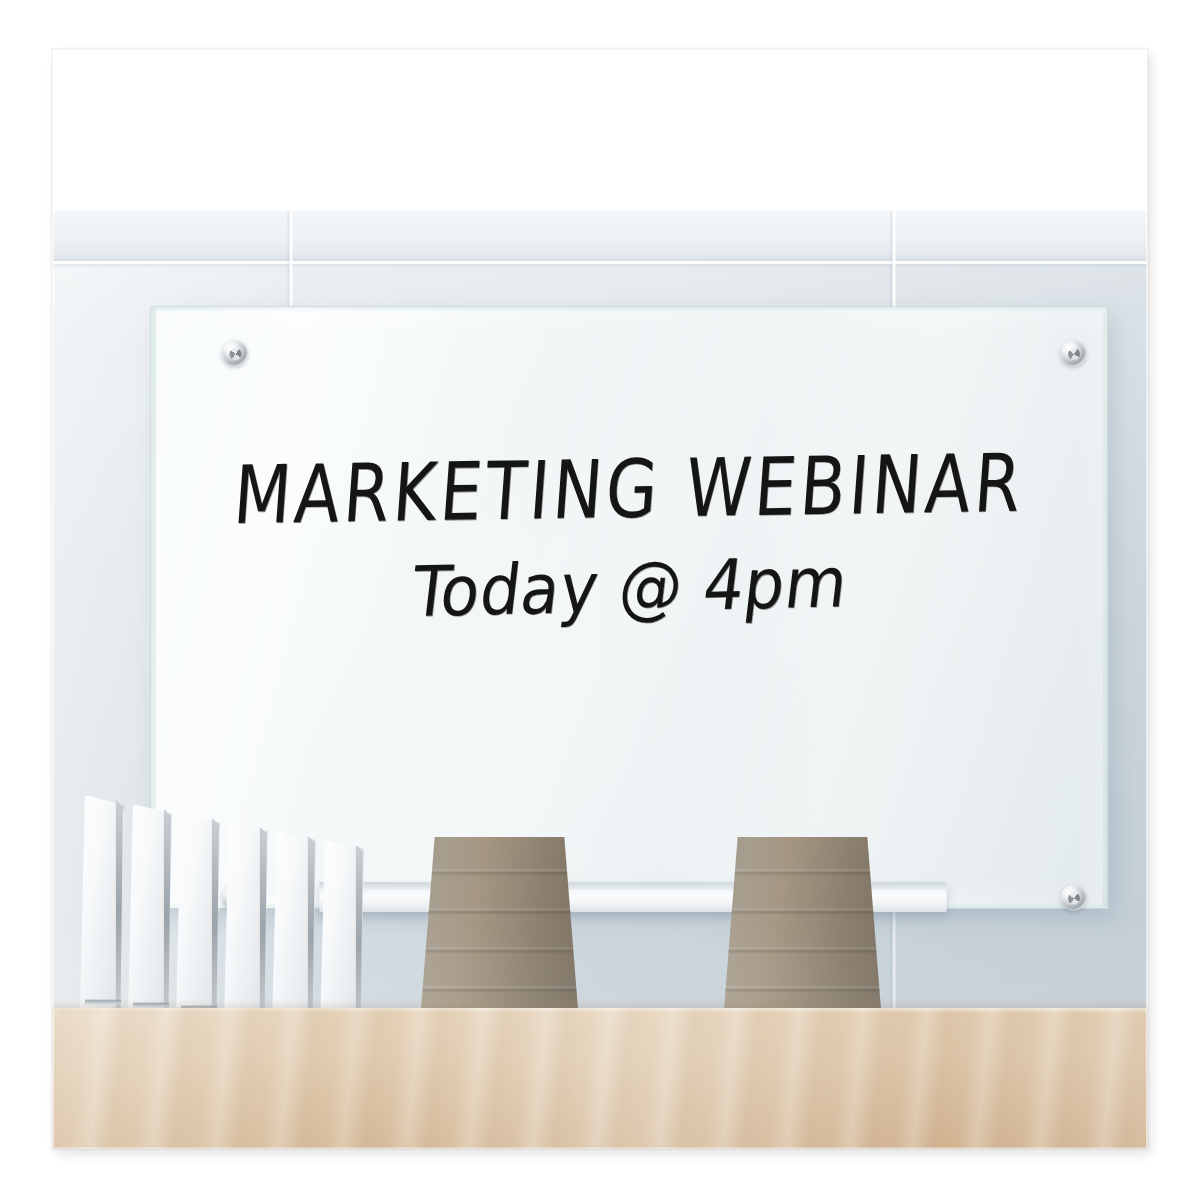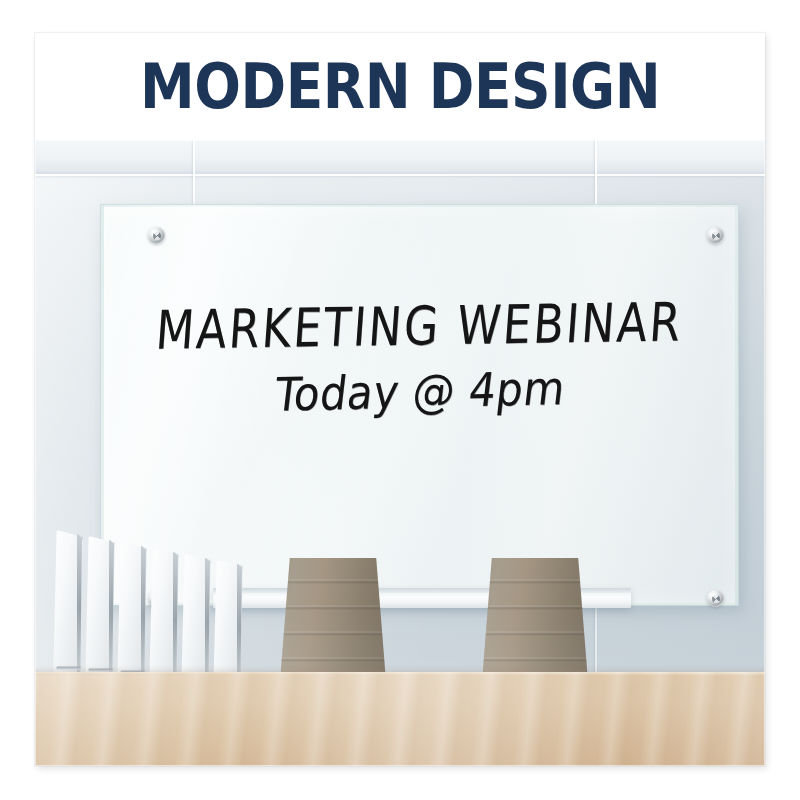--- a/index.html
+++ b/index.html
@@ -447,23 +447,20 @@
     z-index: 9;
   }
 </style>
 </head>
 <body>
 
 <div class="canvas">
 
   <div class="card">
 
-    <div class="banner">
-      <div class="banner-title">MODERN DESIGN</div>
-    </div>
 
     <div class="photo">
 
       <div class="wall"></div>
       <div class="wall-shade"></div>
       <div class="wall-trim"></div>
       <div class="wall-trim-line"></div>
       <div class="wall-seam s1"></div>
       <div class="wall-seam s2"></div>
 

